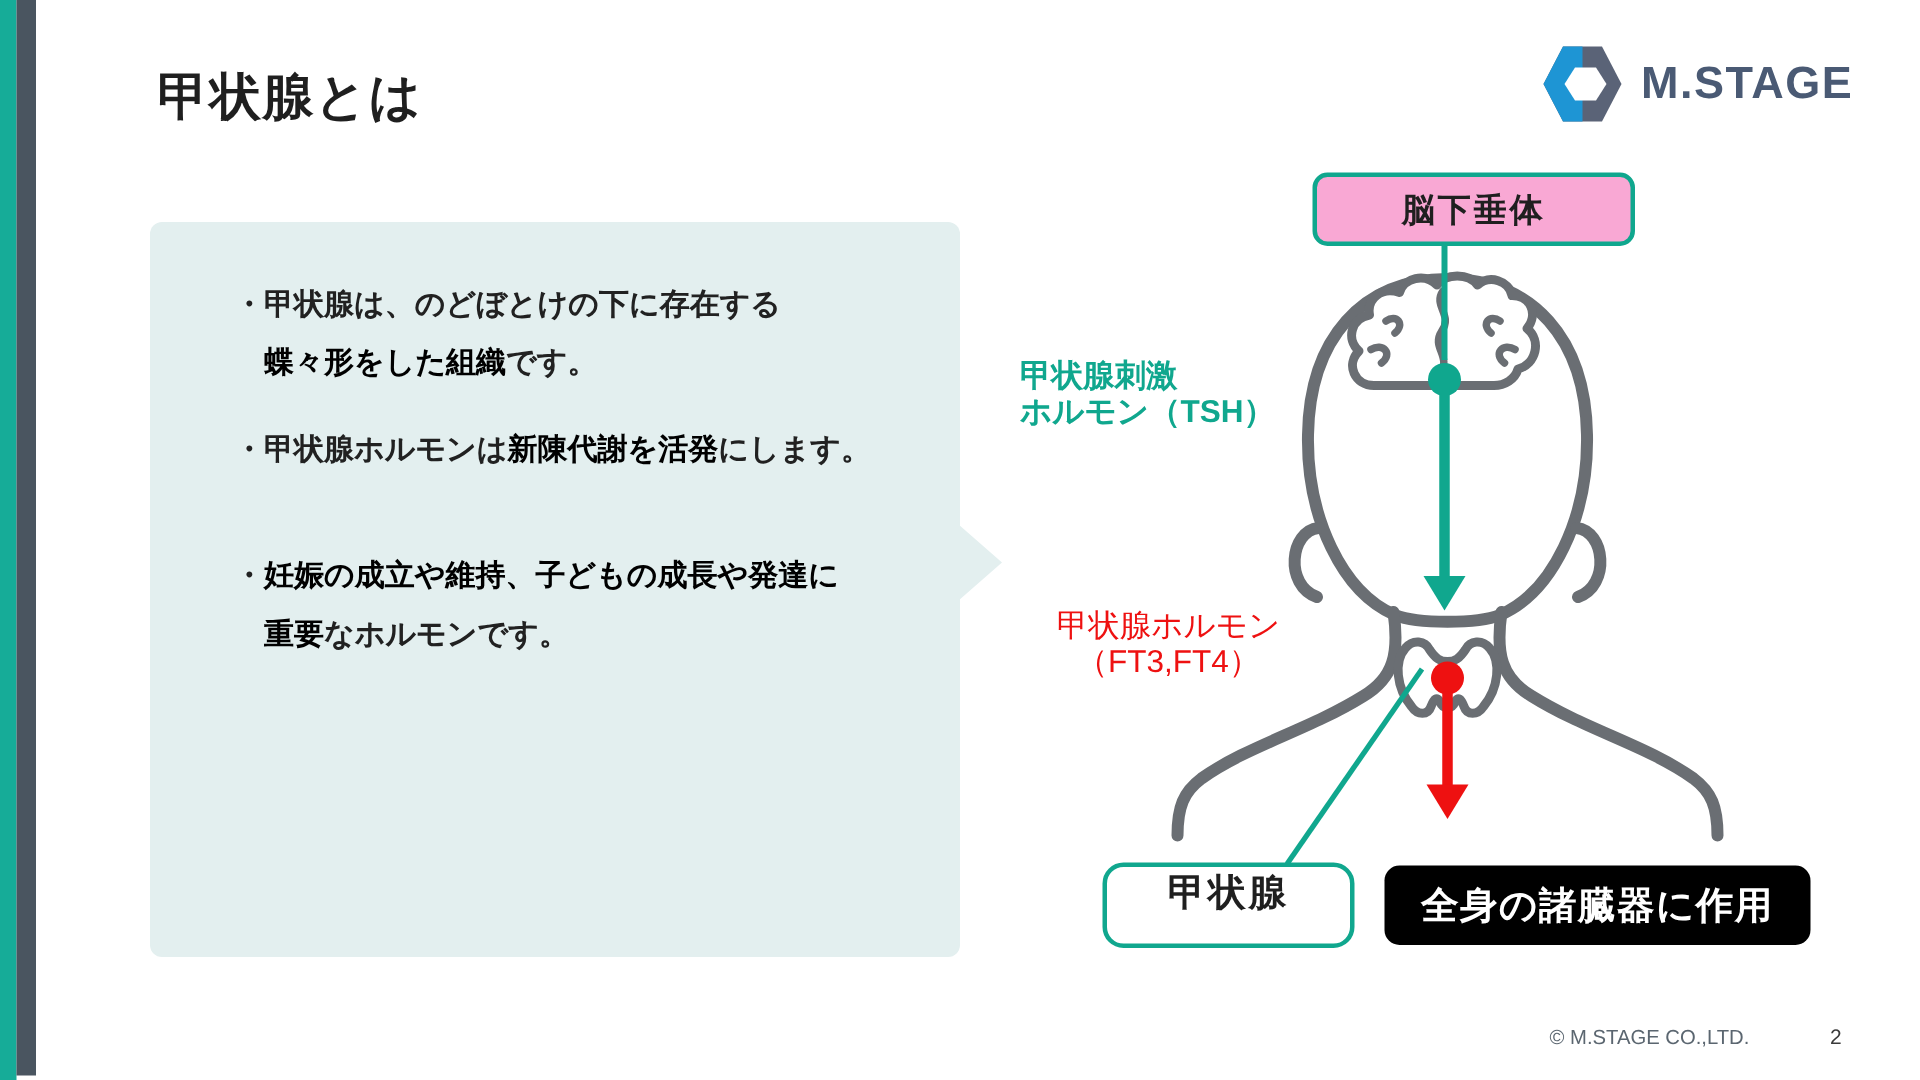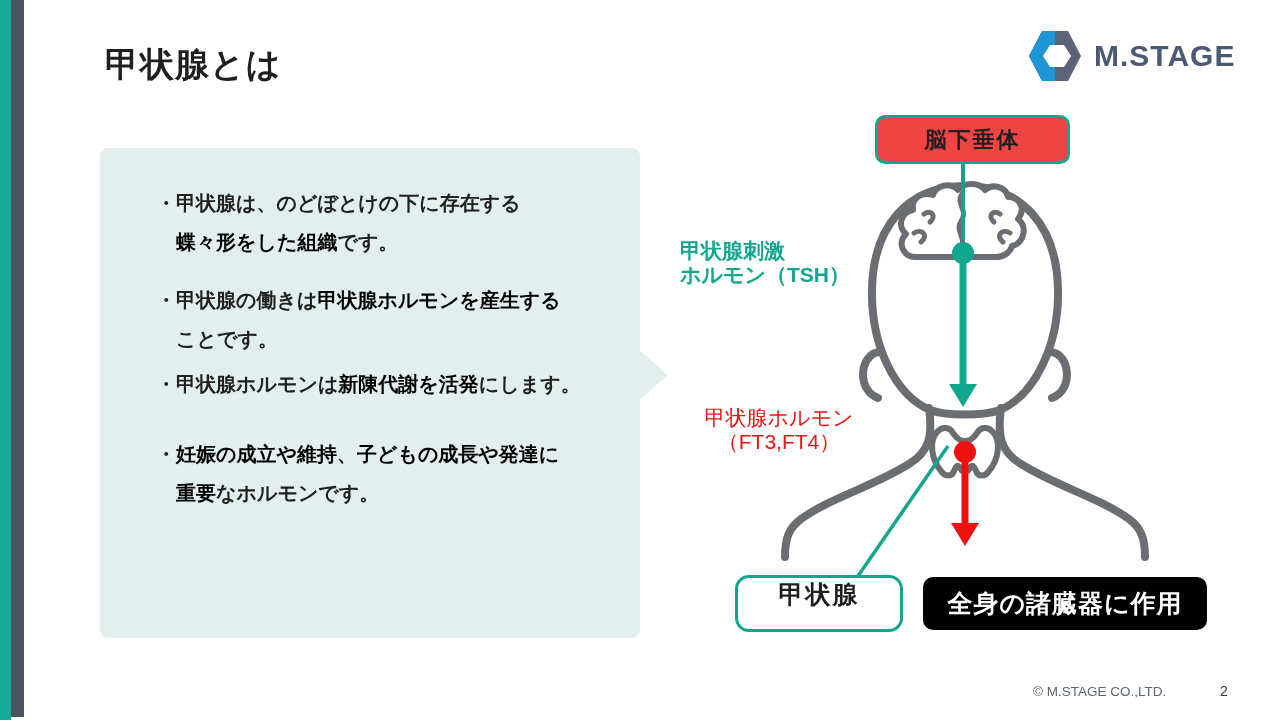--- a/index.html
+++ b/index.html
@@ -27,21 +27,21 @@
   .bullet:nth-of-type(1){top:36px;}
   .bullet:nth-of-type(2){top:133px;}
   .bullet:nth-of-type(3){top:217px;}
   .bullet:nth-of-type(4){top:287px;}
   .bullet:nth-of-type(5){top:387px;}
   .bline{padding-left:20px;white-space:nowrap;}
   .bline:first-child{padding-left:0;}
   .teal{color:#000000;text-align:right;}
 
   
-  .pituitary-box{position:absolute;left:875px;top:115px;width:195px;height:49px;background:#ef4444;
+  .pituitary-box{position:absolute;left:875px;top:115px;width:215px;height:49px;background:#f9a8d4;
     border:3px solid #10A78E;border-radius:10px;display:flex;align-items:center;justify-content:center;
     font-size:22px;font-weight:bold;color:#1F1F1F;letter-spacing:2px;box-sizing:border-box;}
   .tsh-label{position:absolute;left:680px;top:239px;width:200px;text-align:left;color:#10A78E;
     font-size:21px;font-weight:bold;line-height:24px;}
   .hormone-label{position:absolute;left:679px;top:406px;width:200px;text-align:center;color:#EE1111;
     font-size:21px;font-weight:normal;line-height:24px;}
   .thyroid-box{position:absolute;left:735px;top:575px;width:168px;height:57px;background:#fff;
     border:3.5px solid #10A78E;border-radius:14px;display:flex;justify-content:center;
     font-size:25px;font-weight:bold;color:#1F1F1F;letter-spacing:2px;box-sizing:border-box;}
   .action-box{position:absolute;left:923px;top:577px;width:284px;height:53px;background:#000000;
@@ -71,24 +71,20 @@
       <polygon points="22,15 36,15 43,26 36,37 22,37 15,26" fill="#ffffff"></polygon>
     </svg>
     <span class="logo-text">M.STAGE</span>
   </div>
 
   <div class="bubble">
     <div class="bullets" id="bullets">
         <div class="bullet">
           <div class="bline"><span>・甲状腺は、のどぼとけの下に存在する</span></div>
           <div class="bline"><span class="teal">蝶々形をした組織</span><span>です。</span></div>
-        </div>
-        <div class="bullet">
-          <div class="bline"><span>・甲状腺の働きは</span><span class="teal">甲状腺ホルモンを産生する</span></div>
-          <div class="bline"><span>ことです。</span></div>
         </div>
         <div class="bullet">
           <div class="bline"><span>・甲状腺ホルモンは</span><span class="teal">新陳代謝を活発</span><span>にします。</span></div>
         </div>
         <div class="bullet">
           <div class="bline"><span>・</span><span class="teal">妊娠の成立や維持、子どもの成長や発達に</span></div>
           <div class="bline"><span class="teal">重要</span><span>なホルモンです。</span></div>
         </div>
       </div>
   </div>

